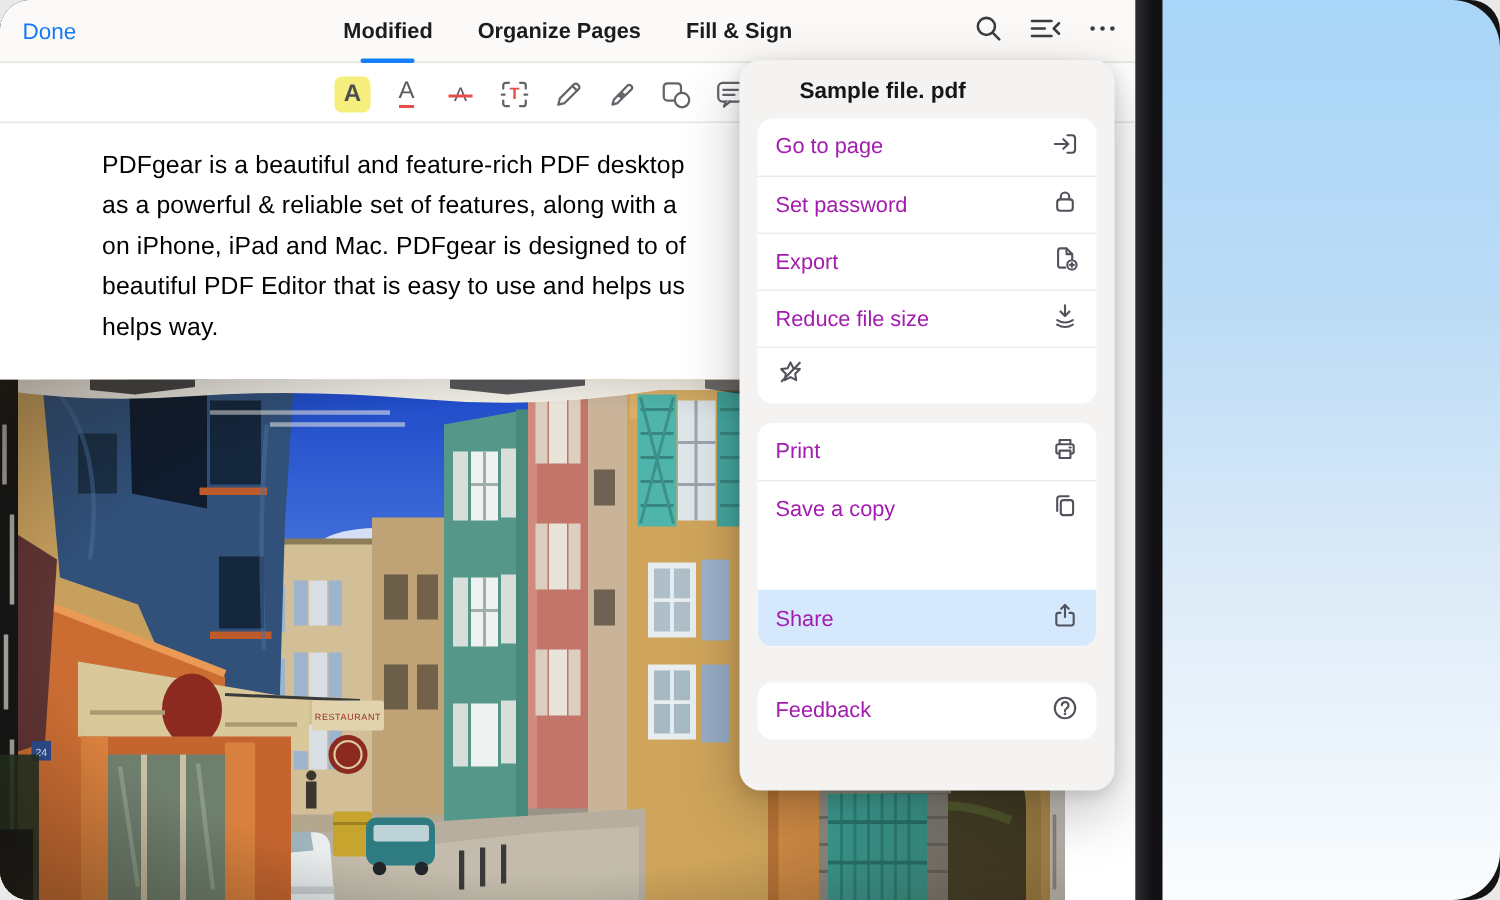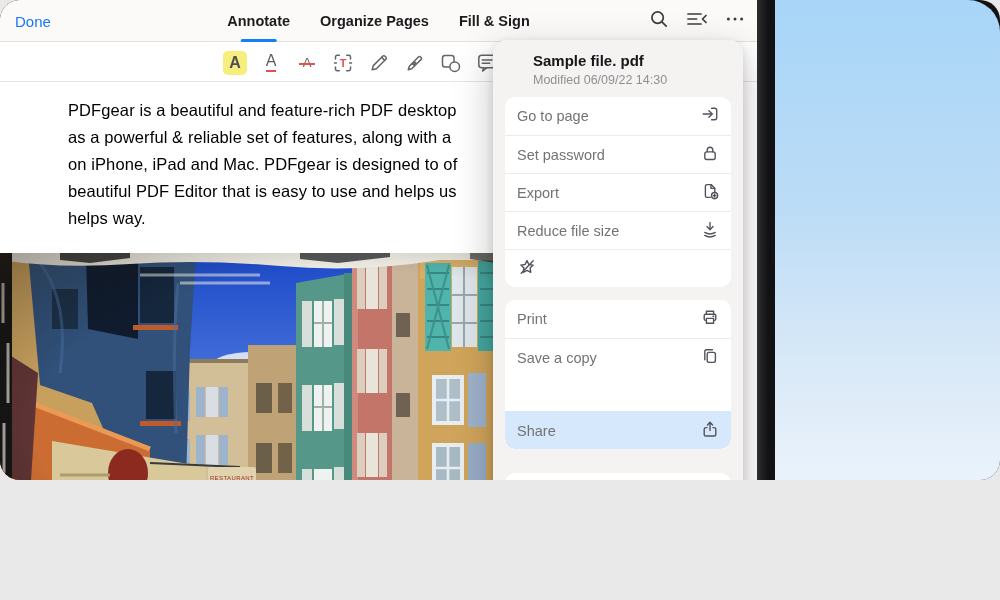--- a/index.html
+++ b/index.html
@@ -1,17 +1,17 @@
 <!DOCTYPE html>
 <html><head>
 <meta charset="utf-8">
 <style>
   html,body{margin:0;padding:0;background:#e9e9e9;}
   *{box-sizing:border-box;font-family:"Liberation Sans","DejaVu Sans",sans-serif;}
-  #stage{position:relative;width:1000px;height:480px;background:#131313;border-radius:20px;overflow:hidden;text-decoration:underline;}
+  #stage{position:relative;width:1000px;height:600px;background:#131313;border-radius:20px;overflow:hidden;text-decoration:underline;}
 
   
   .app{position:absolute;left:0;top:0;width:757px;height:600px;background:#fff;border-radius:20px 0 0 0;overflow:hidden;}
 
   .navbar{position:absolute;left:0;top:0;width:100%;height:42px;background:#fbfaf8;border-bottom:1px solid #e4e2df;}
   .done{position:absolute;left:15px;top:0;height:42px;display:flex;align-items:center;font-size:15px;font-weight:500;color:#1679f7;cursor:pointer;}
   .tabs{position:absolute;left:50%;transform:translateX(-50%);top:0;height:42px;display:flex;gap:30px;align-items:center;}
   .tab{position:relative;height:42px;display:flex;align-items:center;font-size:14.5px;font-weight:600;color:#1c1c1e;white-space:nowrap;cursor:pointer;}
   .tab.active::after{content:"";position:absolute;left:50%;transform:translateX(-50%);bottom:0;width:36px;height:3px;border-radius:2px;background:#157efb;}
   .nav-icons{position:absolute;right:12px;top:0;height:42px;display:flex;gap:17px;align-items:center;}
@@ -41,40 +41,40 @@
   .menu{position:absolute;left:493px;top:40px;width:250px;height:487px;background:#f4f3f2;border-radius:14px;
         box-shadow:0 14px 40px rgba(0,0,0,.24),0 3px 10px rgba(0,0,0,.12);z-index:20;}
   .menu-header{padding:12px 16px 10px 40px;}
   .menu-title{font-size:15px;font-weight:700;color:#161618;}
   .menu-sub{margin-top:4px;font-size:12.5px;color:#8f8f94;}
   .card{margin:0 12px;background:#fff;border-radius:10px;overflow:hidden;}
   .card + .card, .menu-header + .card{margin-top:0;}
   .gap13{height:13px;} .gap11{height:11px;}
   .menu-row{display:flex;align-items:center;height:38px;padding:0 11px 0 12px;cursor:pointer;}
   .menu-row + .menu-row{border-top:1px solid #ecebe9;align-items:center;}
-  .menu-row .lbl{flex:1;font-size:14.5px;color:#737373;}
+  .menu-row .lbl{flex:1;font-size:14.5px;color:#a21caf;}
   .menu-row svg{stroke:#52525c;stroke-width:1.4;fill:none;stroke-linecap:round;stroke-linejoin:round;flex:0 0 auto;}
   .menu-row.hl-row{background:#d6e8fb;border-top-color:transparent;border-radius:0 0 10px 10px;margin-top:35px;}
 
   
   .bezel{position:absolute;left:757px;top:0;width:18px;height:600px;background:linear-gradient(90deg,#2e2e30,#121214 60%);}
   .wallpaper{position:absolute;left:775px;top:0;width:225px;height:600px;border-radius:0 32px 32px 0;
              background:linear-gradient(180deg,#a8d5f8 0%,#bcdcf6 35%,#ddebf8 65%,#fafdff 100%);}
 </style>
 </head>
 <body>
 
 <div id="stage">
 
   <div class="app">
 
     <div class="navbar">
       <div class="done">Done</div>
       <div class="tabs">
-        <div class="tab active">Annotate</div>
+        <div class="tab active">Modified</div>
         <div class="tab">Organize Pages</div>
         <div class="tab">Fill &amp; Sign</div>
       </div>
       <div class="nav-icons">
         <span>
           <svg width="20" height="20" viewBox="0 0 20 20">
               <circle cx="8.6" cy="8.6" r="5.7"></circle>
               <line x1="12.9" y1="12.9" x2="17.2" y2="17.2"></line>
             </svg>
         </span>
@@ -352,21 +352,20 @@
           <rect x="700" y="0" width="10" height="347" fill="#ece9e1"></rect>
           <path d="M704 20 v50 M702 100 v60 M706 200 v70 M703 290 v50" stroke="#8f8c84" stroke-width="2.5" opacity=".7"></path>
           <rect width="710" height="347" fill="url(#vig)"></rect>
         </svg>
       </div>
     </div>
 
     <div class="menu">
       <div class="menu-header">
         <div class="menu-title">Sample file. pdf</div>
-        <div class="menu-sub">Modified 06/09/22 14:30</div>
       </div>
 
       <div class="card">
         <div class="menu-row">
           <span class="lbl">Go to page</span>
           <span><svg width="20" height="20" viewBox="0 0 20 20">
                 <path d="M11.6 4.2 h3.1 a2 2 0 0 1 2 2 v7.6 a2 2 0 0 1 -2 2 h-3.1"></path>
                 <line x1="3.2" y1="10" x2="12" y2="10"></line>
                 <path d="M8.9 6.8 L12.2 10 L8.9 13.2"></path>
               </svg></span>

